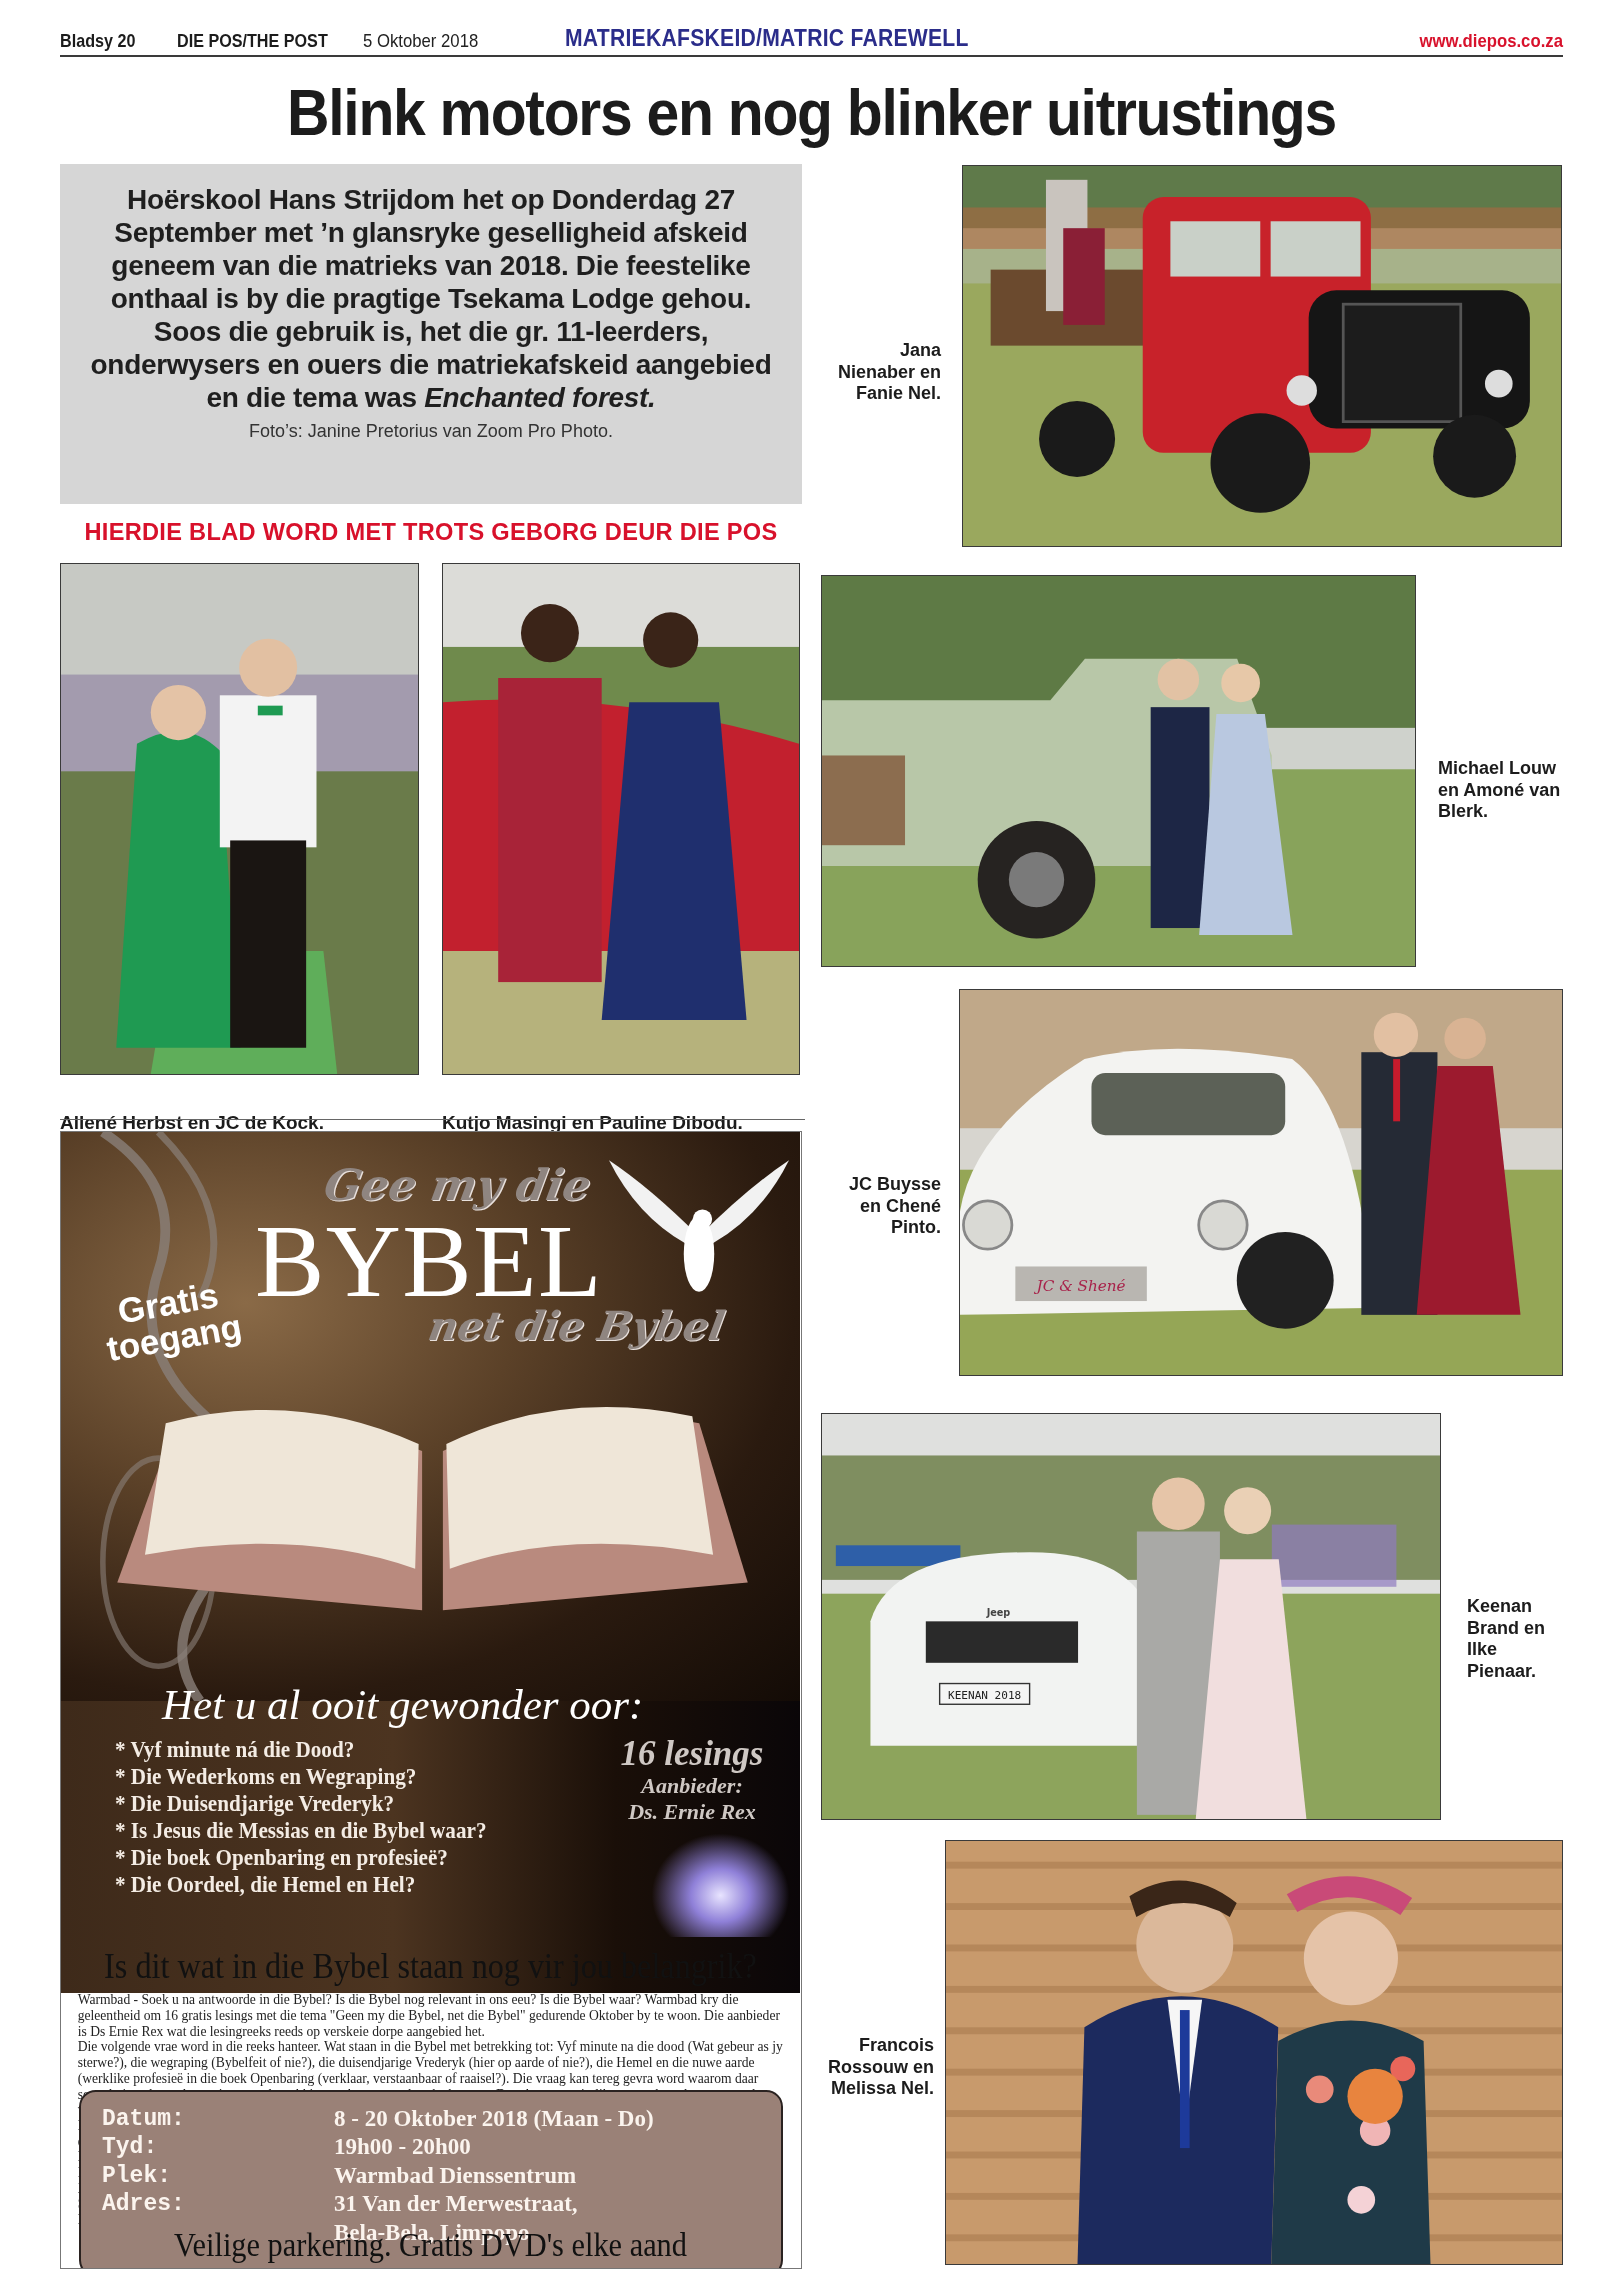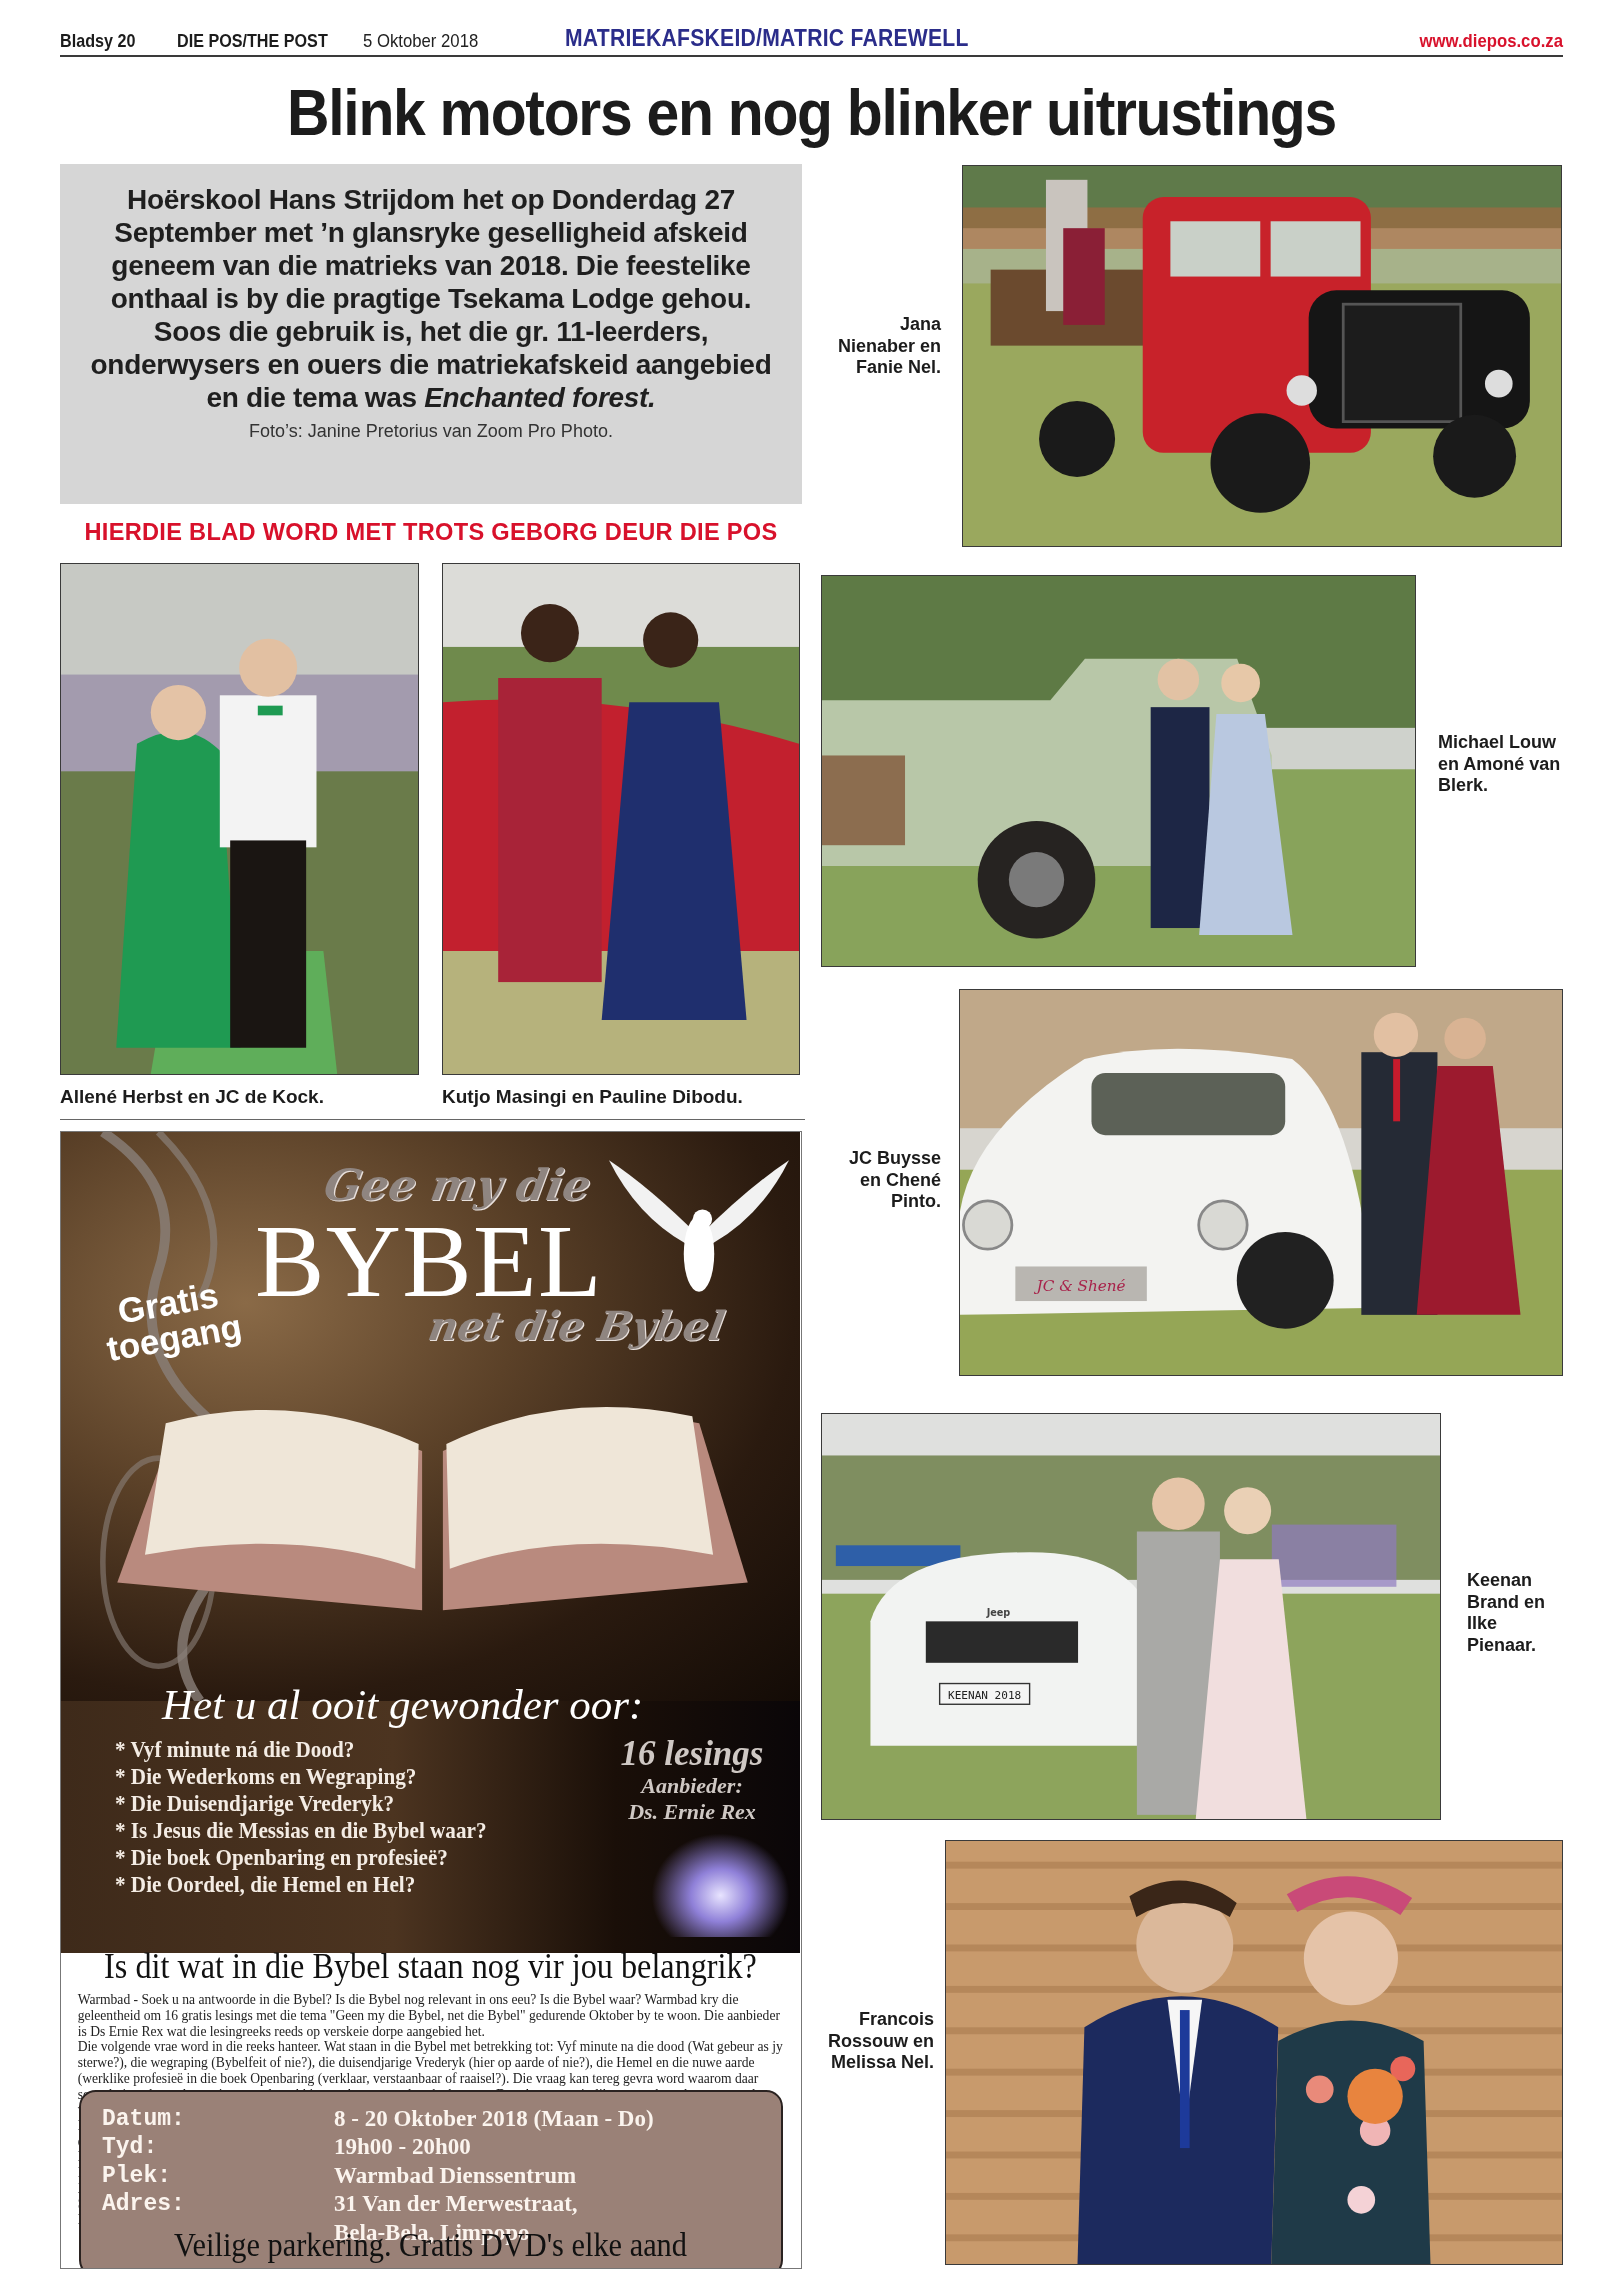--- a/index.html
+++ b/index.html
@@ -23,38 +23,38 @@
   .intro p.lead { font-weight: bold; font-size: 28px; line-height: 33px; color: #1f1f1f; letter-spacing: -0.3px; }
   .intro p.lead i { font-style: italic; margin-top: 12px; }
   .intro p.credit { margin-top: 7px; font-size: 18px; color: #333; }
 
   .sponsor { left: 60px; top: 519px; width: 742px; text-align: center; font-weight: bold; font-size: 23.6px; color: #d8112b; letter-spacing: 0.3px; }
 
   
   .photo { border: 1.4px solid #3a3a3a; overflow: hidden; }
   .photo svg { width: 100%; height: 100%; display: block; }
 
-  .cap { font-weight: bold; font-size: 18px; line-height: 21.5px; color: #1c1c1c; }
+  .cap { font-weight: bold; font-size: 18px; line-height: 21.5px; color: #1c1c1c; margin-top: 26px; }
   .cap.r { text-align: right; }
   .cap.under { font-size: 19px; }
 
   
   .ad-rule { left: 60px; top: 1119px; width: 745px; height: 1.4px; background: #666; }
   .ad { left: 60px; top: 1131px; width: 742px; height: 1138px; border: 1.4px solid #777; overflow: hidden; background: #fff; }
   .ad-top { position: absolute; left: 0; top: 0; width: 739px; height: 569px;
     background: radial-gradient(ellipse at 25% 30%, #8a6a47 0%, #5b4128 35%, #2a1a0f 70%, #130b06 100%); }
   .ad-title1 { position: absolute; left: 264px; top: 28px; font-family: "DejaVu Serif", serif; font-style: italic; font-weight: bold; font-size: 43px; color: #8f8580; text-shadow: 1.4px 1.4px 0 #e8e0dc; transform: skewX(-10deg); }
   .ad-title2 { position: absolute; left: 194px; top: 69px; font-family: "Liberation Serif", serif; font-size: 104px; color: #ffffff; letter-spacing: 1.4px; }
   .ad-title3 { position: absolute; left: 368px; top: 170px; font-family: "DejaVu Serif", serif; font-style: italic; font-weight: bold; font-size: 40px; color: #8f8580; text-shadow: 1.4px 1.4px 0 #e8e0dc; transform: skewX(-10deg); }
   .ad-gratis { position: absolute; left: 42px; top: 153px; font-weight: bold; font-size: 35px; color: #fff; line-height: 35px; transform: rotate(-10deg); text-align: center; }
   .ad-swirl { position: absolute; left: 14px; top: 0; }
   .ad-dove { position: absolute; left: 548px; top: 28px; }
   .ad-book { position: absolute; left: 28px; top: 215px; }
 
-  .ad-mid { position: absolute; left: 0; top: 569px; width: 739px; height: 252px;
+  .ad-mid { position: absolute; left: 0; top: 569px; width: 739px; height: 292px;
     background: linear-gradient(90deg, #3e2a1a 0%, #4c3420 45%, #1a0f08 75%, #0a0608 100%); }
   .ad-q { position: absolute; left: 101px; top: -21px; font-family: "Liberation Serif", serif; font-style: italic; font-size: 43px; color: #fff; white-space: nowrap; }
   .ad-list { position: absolute; left: 54px; top: 35px; list-style: none; }
   .ad-list li { font-family: "Liberation Serif", serif; font-weight: bold; font-size: 23px; line-height: 27px; color: #f4ece4; white-space: nowrap; transform: scaleX(0.92); transform-origin: left; }
   .ad-lect { position: absolute; left: 534px; top: 33px; text-align: center; width: 194px; font-family: "Liberation Serif", serif; font-style: italic; color: #cfc8c4; }
   .ad-lect .n { font-weight: bold; font-size: 35px; line-height: 39px; }
   .ad-lect .a { font-weight: bold; font-size: 22px; line-height: 26px; }
   .ad-glow { position: absolute; left: 590px; top: 132px; width: 139px; height: 104px; background: radial-gradient(ellipse at 50% 60%, #e8e4ff 0%, #8f80d8 30%, rgba(40,20,60,0) 70%); }
 
   .ad-body { position: absolute; left: 0; top: 805px; width: 739px; }

